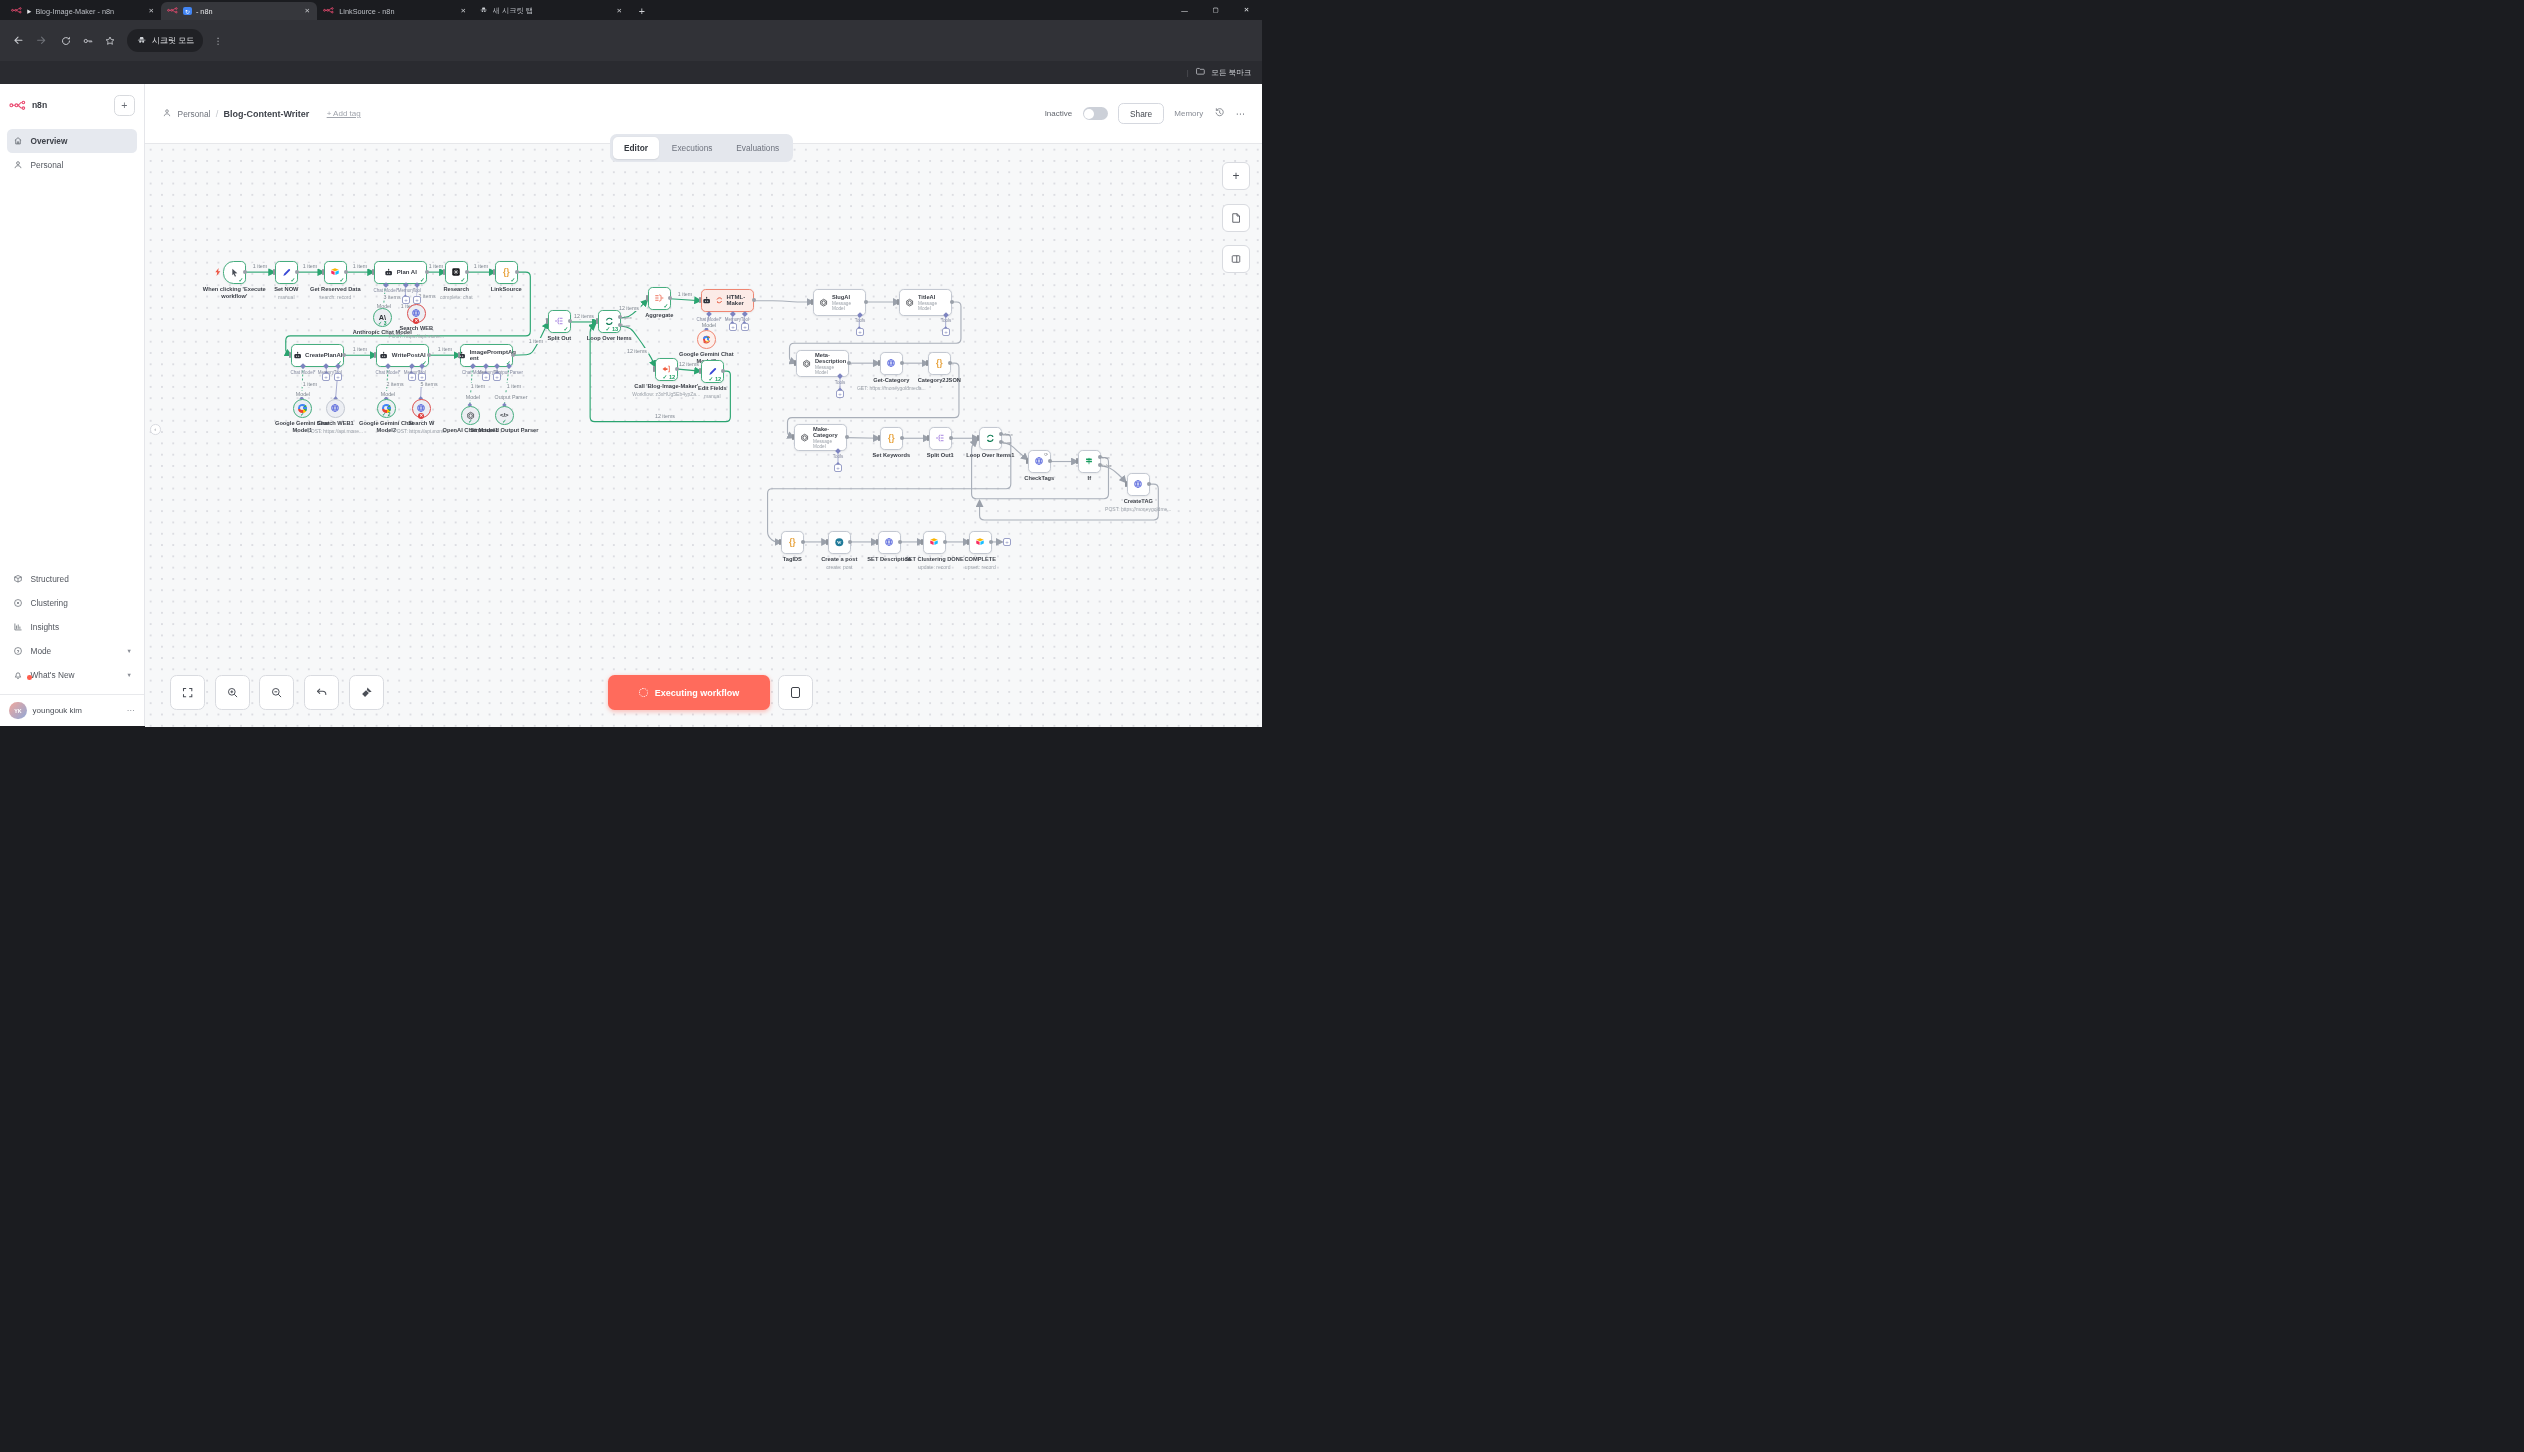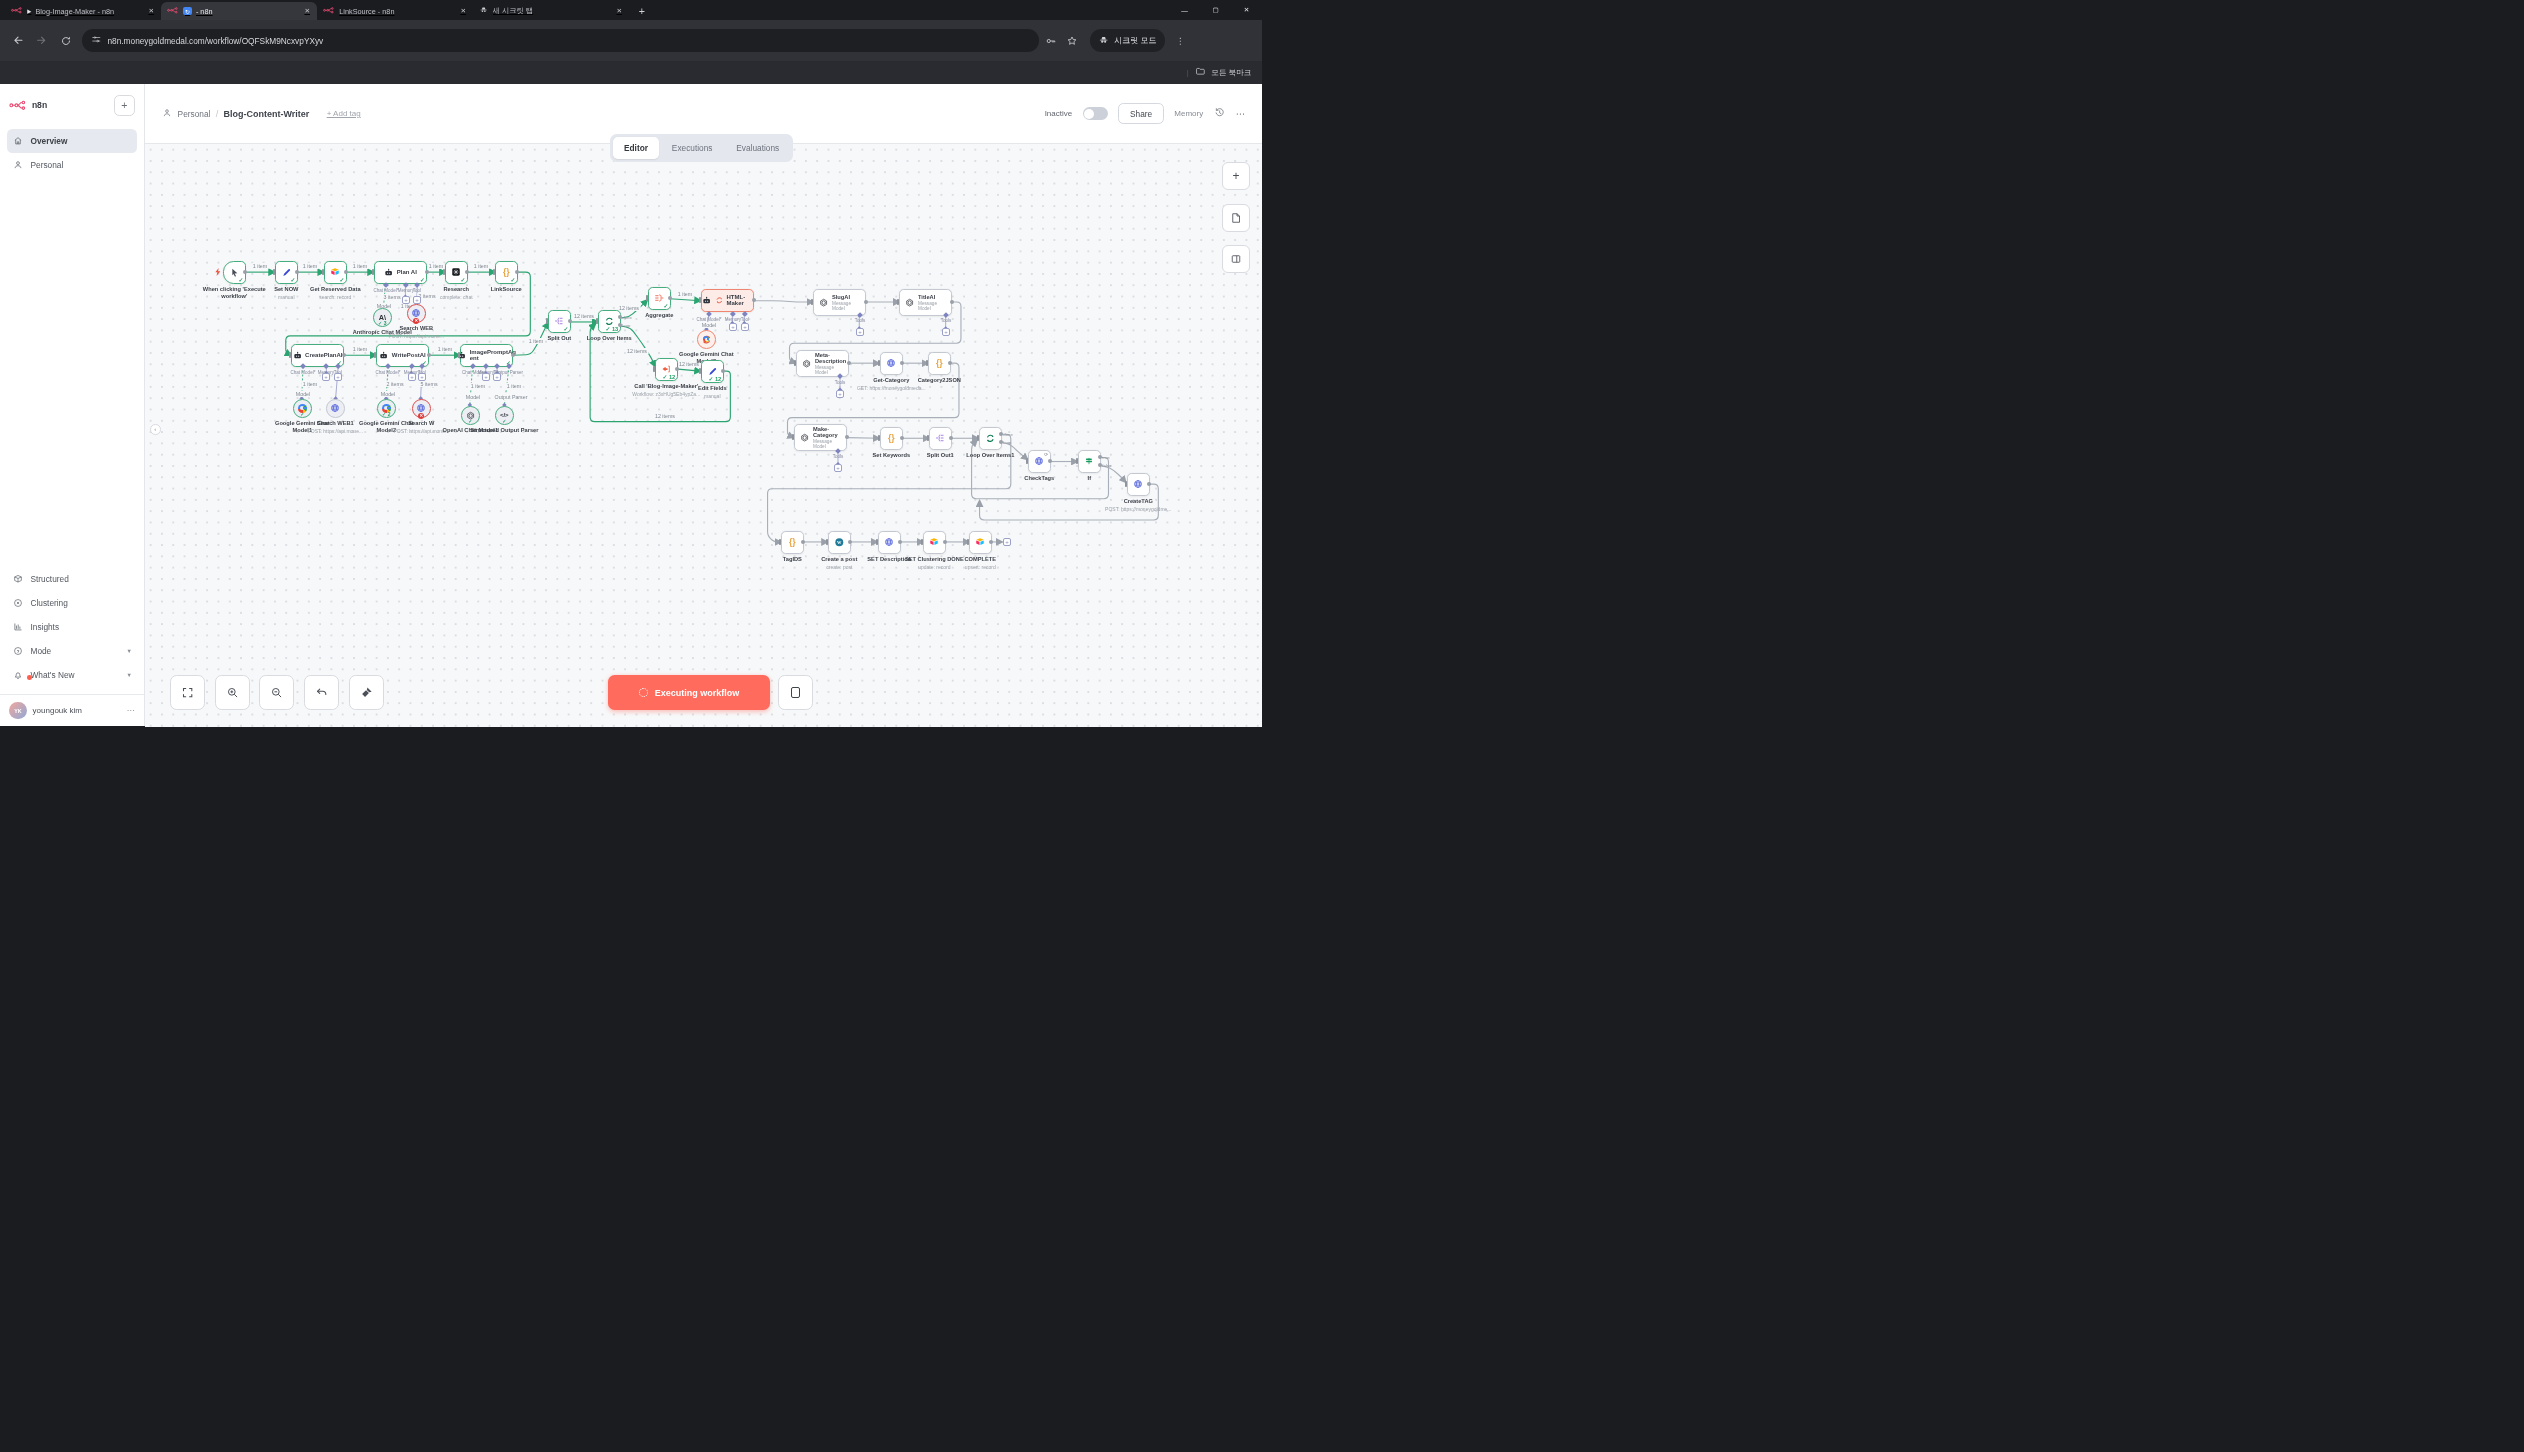--- a/index.html
+++ b/index.html
@@ -147,21 +147,21 @@
   .collapse{position:absolute;left:150px;top:424px;width:10.6px;height:10.6px;border-radius:50%;background:#fff;
     border:0.7px solid #d9dbe0;color:#8b8f97;font-size:6px;line-height:9.3px;text-align:center;z-index:7;}
   .bolt{position:absolute;z-index:4;}
 </style>
 </head>
 <body>
 
 <div id="app">
 
   <div class="tabstrip">
-    <div class="tabs" style="display:flex;align-items:flex-end;text-decoration:underline;">
+    <div class="tabs" style="display:flex;align-items:flex-end;">
         <div class="tab">
           <span><svg width="12" height="6.6" viewBox="0 0 40 22">
               <g fill="none" stroke="#ea4b71" stroke-width="3">
                 <circle cx="5" cy="11" r="3"></circle>
                 <circle cx="16" cy="11" r="3"></circle>
                 <path d="M8 11h5M19 10.2c4.5 0 4-5.2 8.5-5.2M19 11.8c4.5 0 4 5.2 8.5 5.2"></path>
                 <circle cx="31" cy="5" r="2.7"></circle>
                 <circle cx="31" cy="17" r="2.7"></circle>
               </g>
             </svg></span>
@@ -227,31 +227,20 @@
         <svg width="12.6" height="12.6" viewBox="0 0 24 24">
           <path fill="none" stroke="#6f7278" stroke-width="2" stroke-linecap="round" stroke-linejoin="round" d="M5 12h13M12.5 6l6 6-6 6"></path>
         </svg>
       </span>
     <span class="navbtn">
         <svg width="12" height="12" viewBox="0 0 24 24">
           <path fill="none" stroke="#c9cbd0" stroke-width="2" stroke-linecap="round" d="M19 12a7 7 0 11-2.05-4.95"></path>
           <path fill="#c9cbd0" d="M19.7 3.3v5h-5z"></path>
         </svg>
       </span>
-    <div class="urlpill">
-      <span><svg width="10.6" height="10.6" viewBox="0 0 24 24">
-            <g fill="none" stroke="#c9cbd0" stroke-width="1.6" stroke-linecap="round">
-              <circle cx="9" cy="8" r="1.8"></circle>
-              <path d="M4 8h3.2M10.8 8H20"></path>
-              <circle cx="15" cy="16" r="1.8"></circle>
-              <path d="M4 16h9.2M16.8 16H20"></path>
-            </g>
-          </svg></span>
-      <span>n8n.moneygoldmedal.com/workflow/OQFSkM9NcxvpYXyv</span>
-    </div>
     <span class="tbicon">
         <svg width="12" height="12" viewBox="0 0 24 24">
           <g fill="none" stroke="#c9cbd0" stroke-width="1.8">
             <circle cx="7.5" cy="12" r="3.2"></circle>
             <path d="M10.7 12h9M16 12v3.2M19.5 12v2.6"></path>
           </g>
         </svg>
       </span>
     <span class="tbicon">
         <svg width="12" height="12" viewBox="0 0 24 24">

